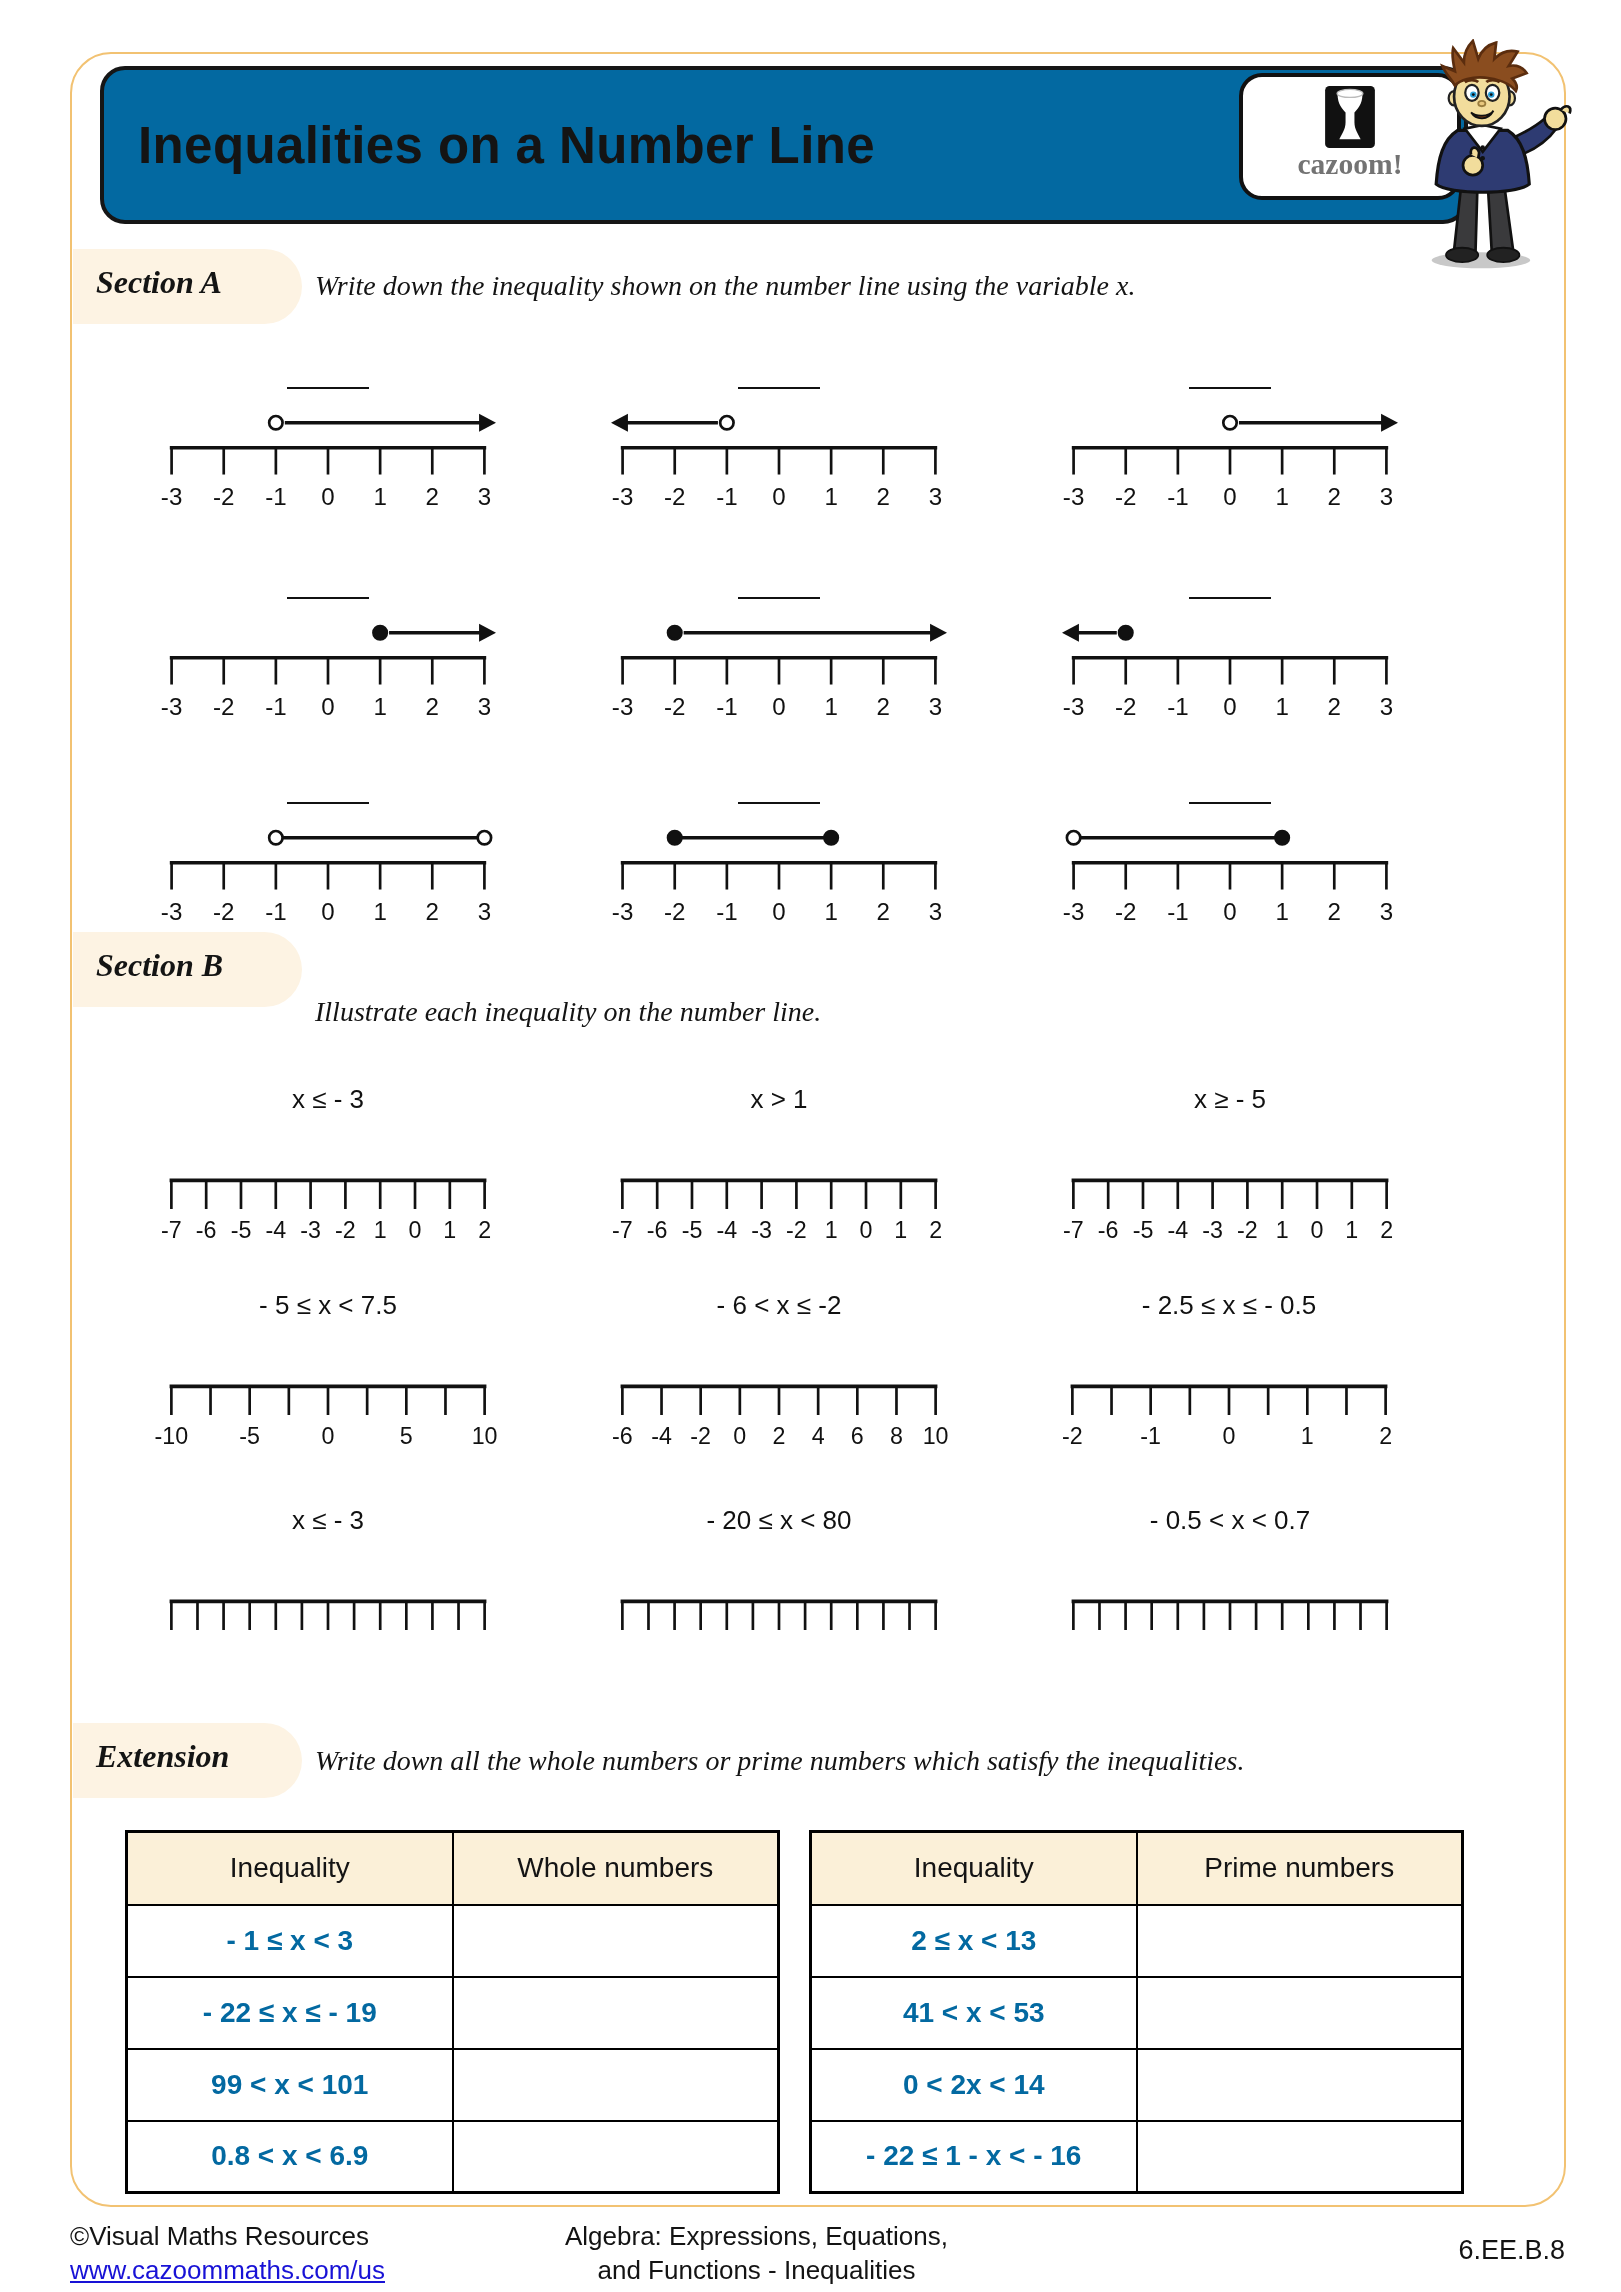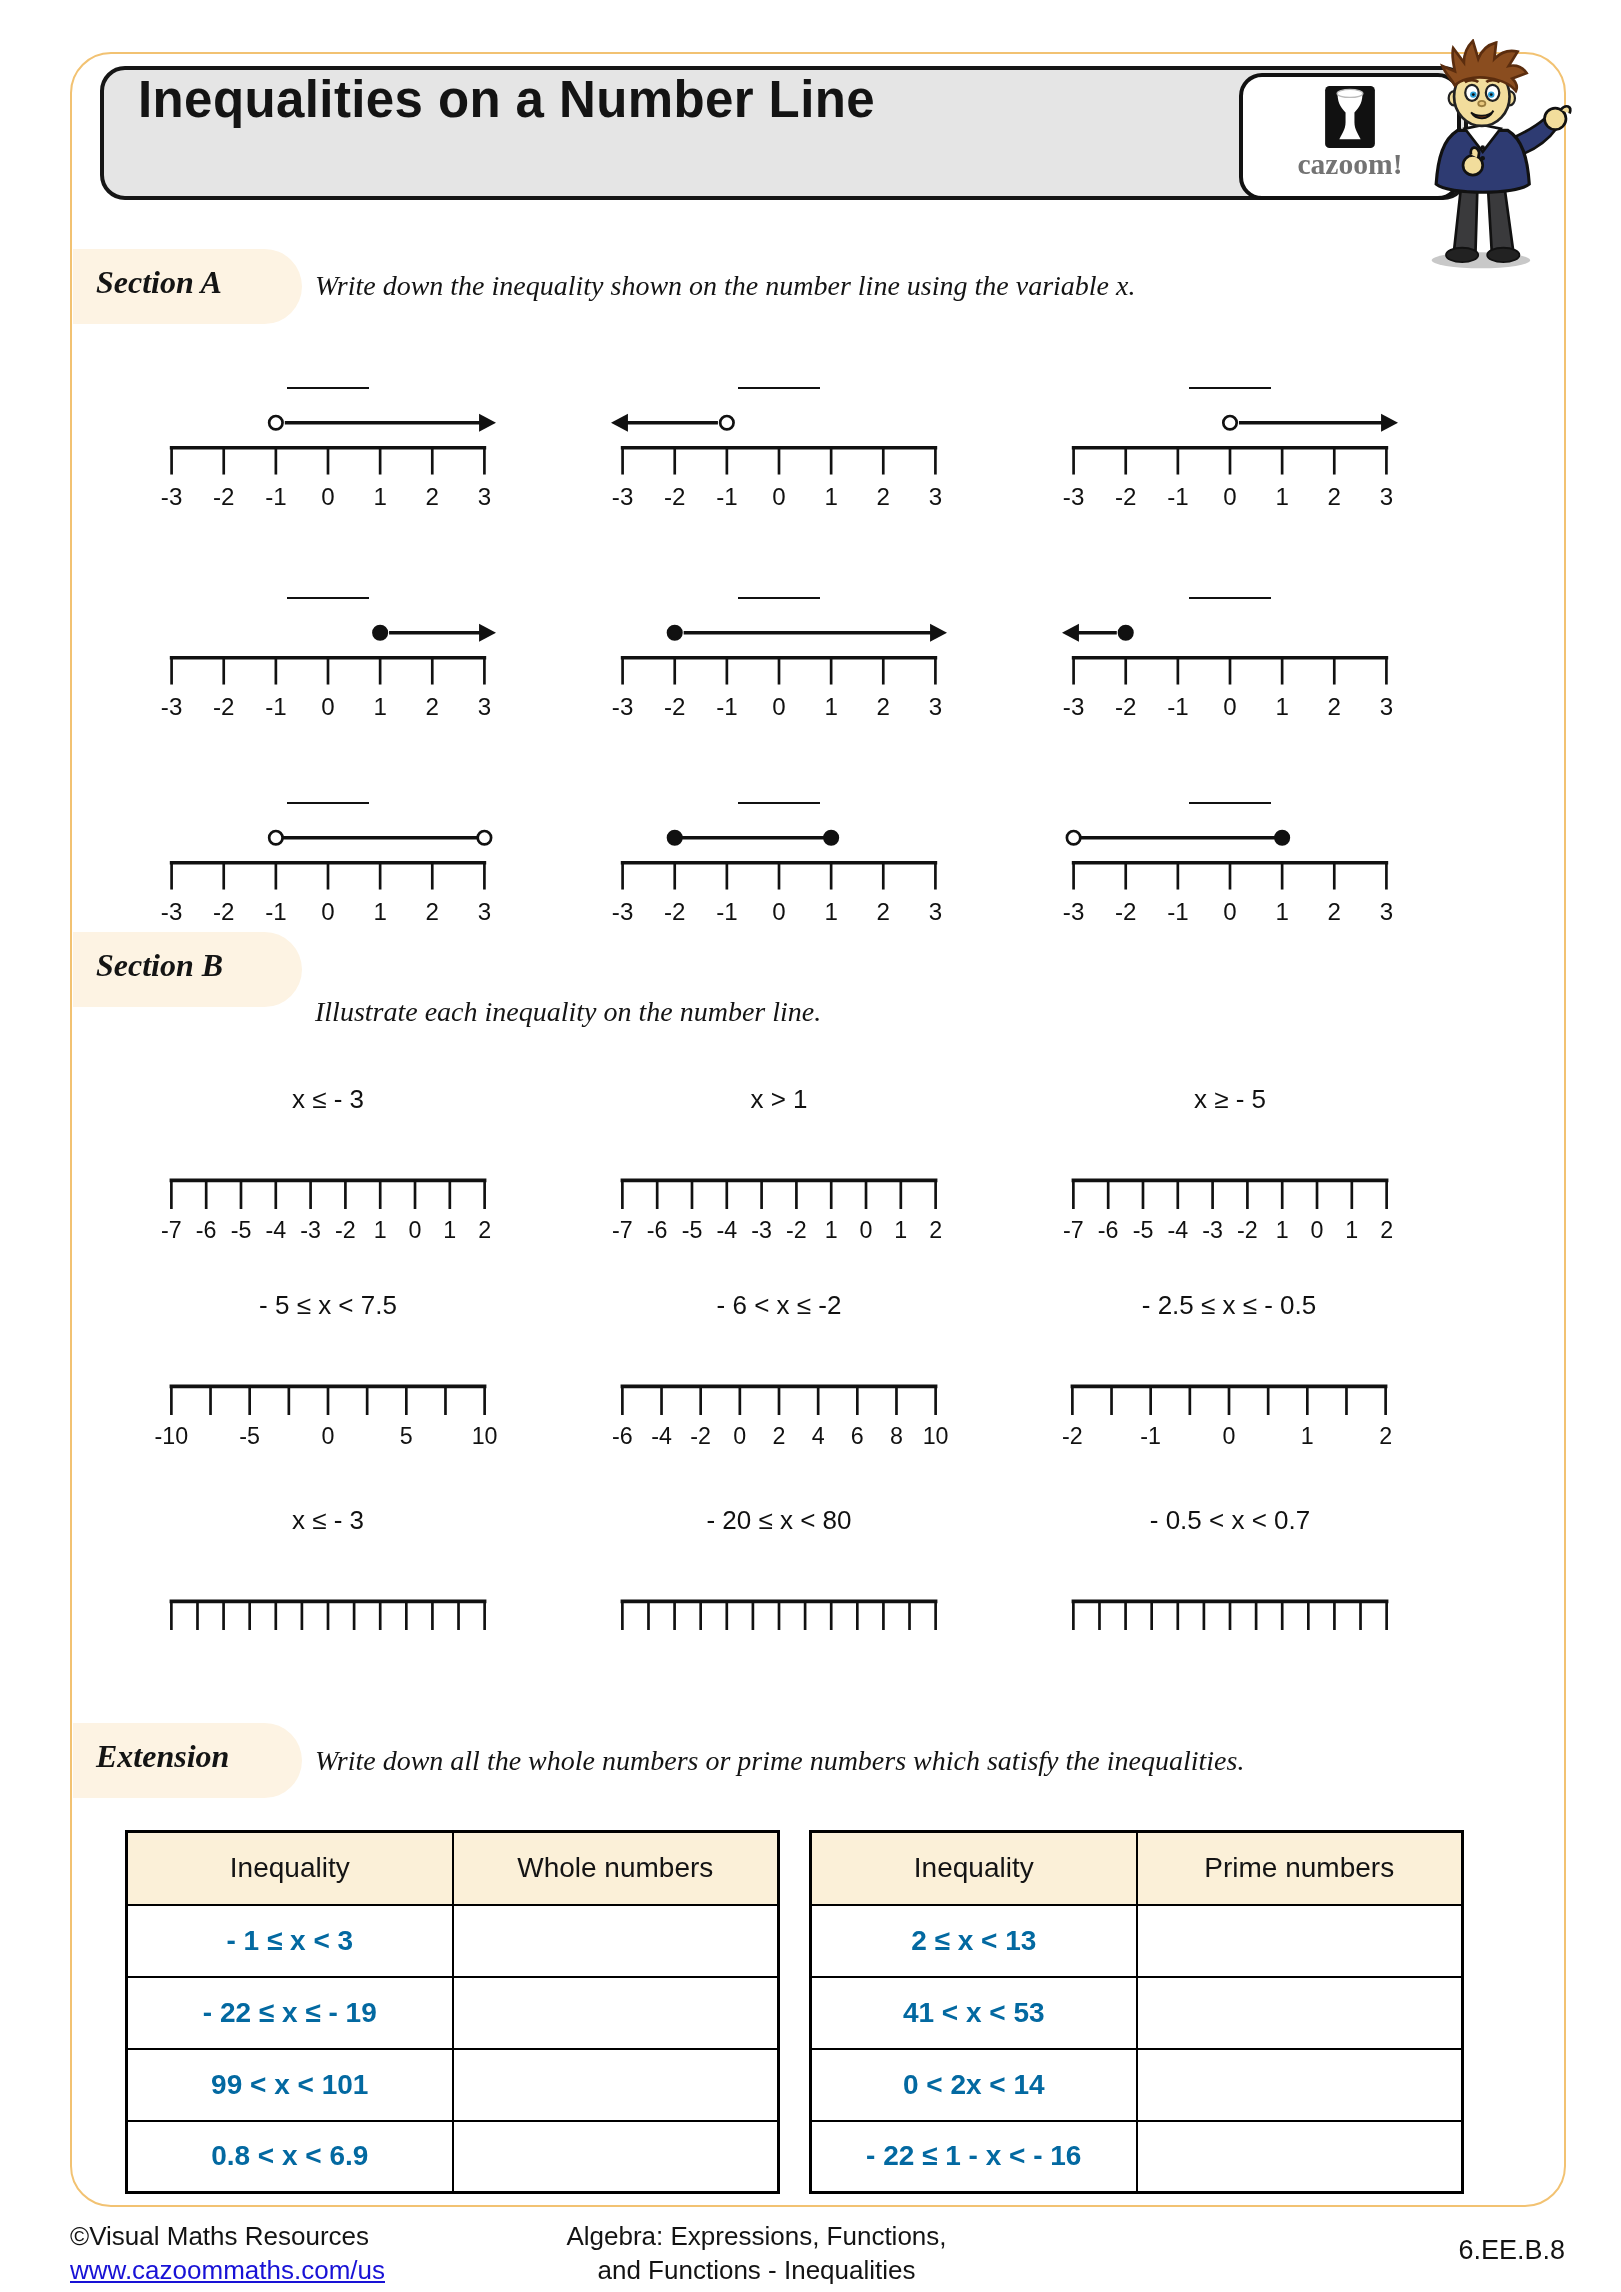--- a/index.html
+++ b/index.html
@@ -1,22 +1,22 @@
 <!DOCTYPE html>
 <html style="font-size:14.3px"><head>
 <meta charset="utf-8">
 <style>
   *{box-sizing:border-box;margin:0;padding:0}
   html,body{background:#e8e8e8}
   .page{position:relative;width:1622px;height:2293px;background:#fff;overflow:hidden;
         font-family:"Liberation Sans",sans-serif;color:#131313;margin:0 auto}
   .frame{position:absolute;left:70px;top:52px;width:1496px;height:2155px;
          border:2.7px solid #f2c272;border-radius:41px}
-  .title-box{position:absolute;left:100px;top:66px;width:1368px;height:134px;background:#e5e5e5;
-             border:4.5px solid #161616;border-radius:25px;display:flex;align-items:flex-start;padding-left:34px}
+  .title-box{position:absolute;left:100px;top:66px;width:1368px;height:158px;background:#0369a1;
+             border:4.5px solid #161616;border-radius:25px;display:flex;align-items:center;padding-left:34px}
   .title{font-size:51px;font-weight:bold;letter-spacing:0.4px;color:#141414}
   .logo{position:absolute;left:1239px;top:73px;width:222px;height:127px;background:#fff;
         border:4.5px solid #111;border-radius:23px;text-align:center;z-index:2}
   .logo svg{margin-top:8px}
   .logo-text{font-family:"Liberation Serif",serif;font-weight:bold;font-size:29.6px;margin-top:-3.6px;color:#737373}
   .mascot{position:absolute;left:1386px;top:39px;z-index:3}
   .pill{position:absolute;left:73px;width:229px;height:75px;background:#fdf3e3;border-radius:0 41px 41px 0}
   .pill span{display:block;margin:15px 0 0 23px;font-family:"Liberation Serif",serif;
              font-style:italic;font-weight:bold;font-size:32px;color:#141414}
   .instr{position:absolute;left:315px;font-family:"Liberation Serif",serif;font-style:italic;
@@ -560,18 +560,18 @@
         <td></td>
       </tr>
     </tbody>
   </table>
 
   <div class="footer-left">
     <div>©Visual Maths Resources</div>
     <a href="#">www.cazoommaths.com/us</a>
   </div>
   <div class="footer-center">
-    <div>Algebra: Expressions, Functions,</div>
+    <div>Algebra: Expressions, Equations,</div>
     <div>and Functions - Inequalities</div>
   </div>
   <div class="footer-right">6.EE.B.8</div>
 </div>
 
 
 </body></html>

